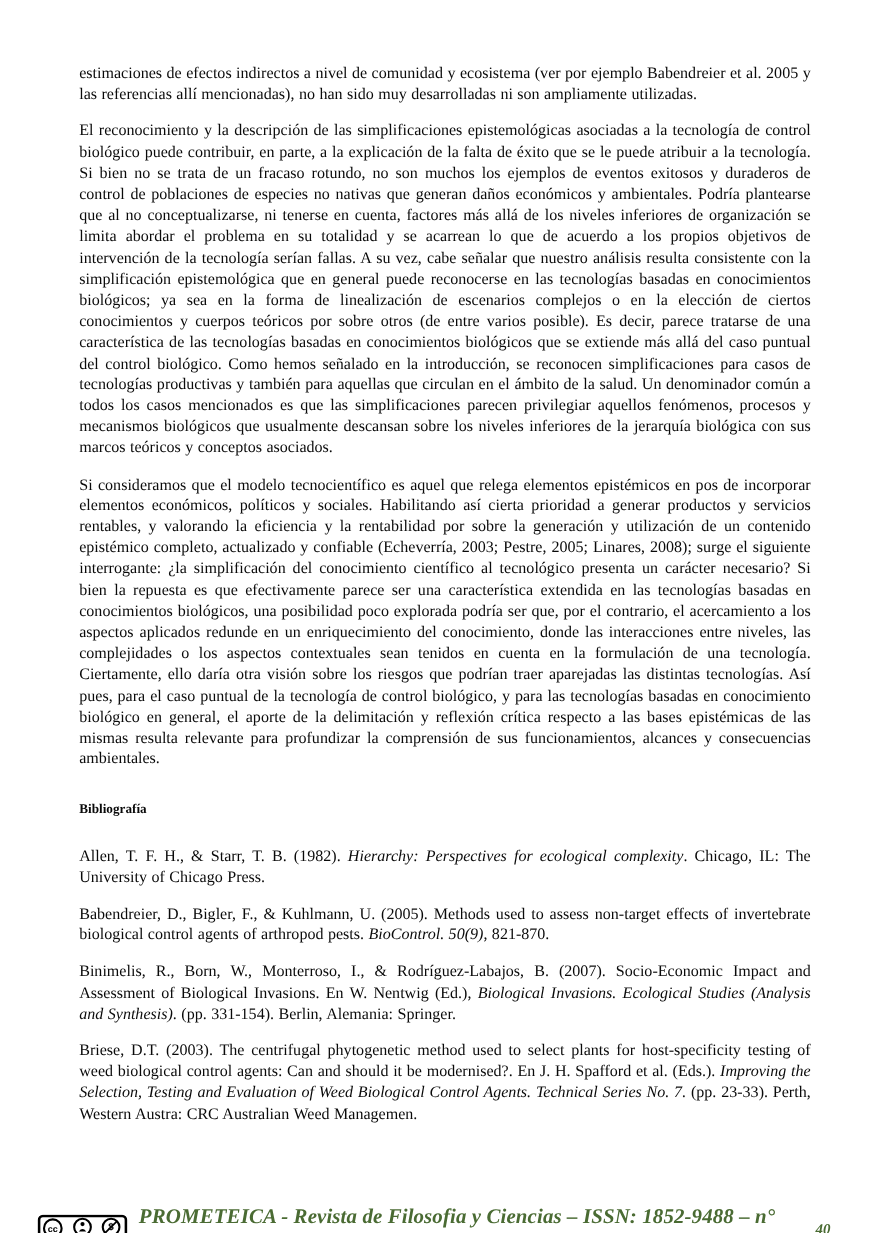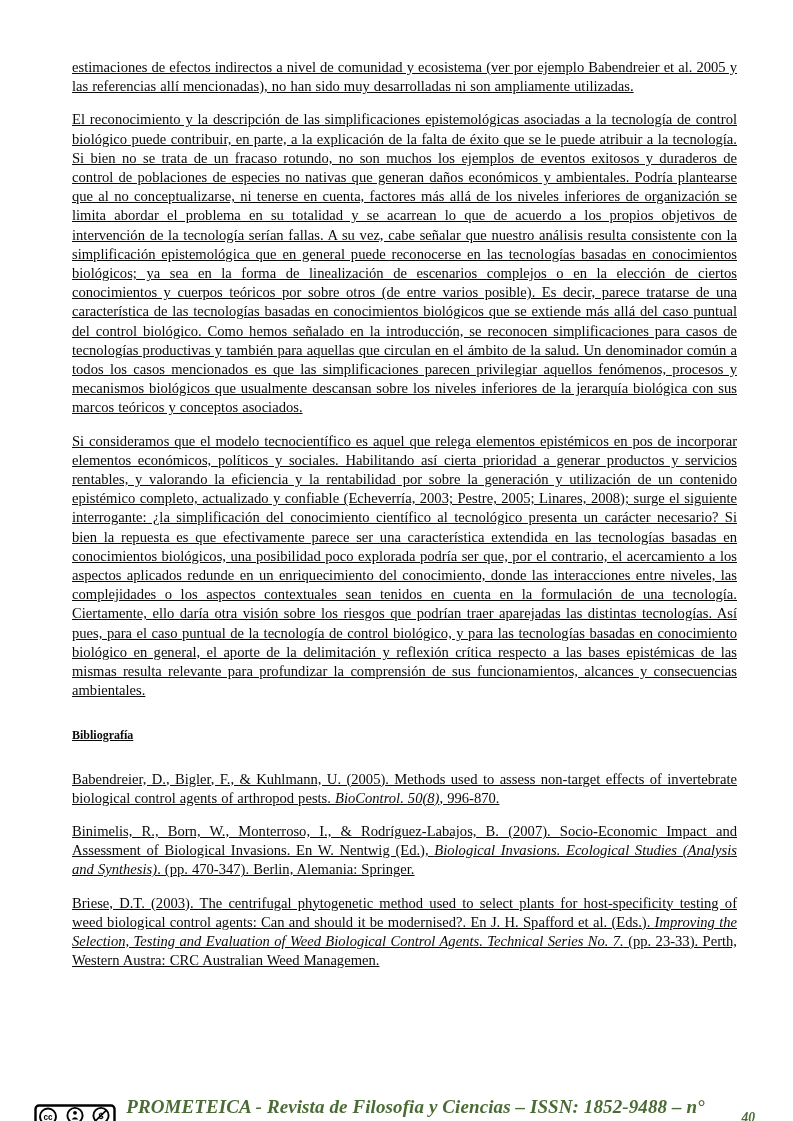--- a/index.html
+++ b/index.html
@@ -11,21 +11,20 @@
     background: #ffffff;
     font-family: "Liberation Serif", "DejaVu Serif", serif;
     color: #0a0a0a;
     overflow: hidden;
   }
   .content {
     position: absolute;
     left: 72px;
     right: 56px;
     top: 58px;
-    text-decoration: underline;
   }
   .body-par {
     font-size: 14.6px;
     line-height: 19.2px;
     text-align: justify;
     margin: 0 0 14px 0;
     word-spacing: 0.4px;
   }
   .bib-heading {
     font-size: 12px;
@@ -78,22 +77,23 @@
 
 <div class="page">
   <div class="content">
 
     <p class="body-par">estimaciones de efectos indirectos a nivel de comunidad y ecosistema (ver por ejemplo Babendreier et al. 2005 y las referencias allí mencionadas), no han sido muy desarrolladas ni son ampliamente utilizadas.</p>
     <p class="body-par">El reconocimiento y la descripción de las simplificaciones epistemológicas asociadas a la tecnología de control biológico puede contribuir, en parte, a la explicación de la falta de éxito que se le puede atribuir a la tecnología. Si bien no se trata de un fracaso rotundo, no son muchos los ejemplos de eventos exitosos y duraderos de control de poblaciones de especies no nativas que generan daños económicos y ambientales. Podría plantearse que al no conceptualizarse, ni tenerse en cuenta, factores más allá de los niveles inferiores de organización se limita abordar el problema en su totalidad y se acarrean lo que de acuerdo a los propios objetivos de intervención de la tecnología serían fallas. A su vez, cabe señalar que nuestro análisis resulta consistente con la simplificación epistemológica que en general puede reconocerse en las tecnologías basadas en conocimientos biológicos; ya sea en la forma de linealización de escenarios complejos o en la elección de ciertos conocimientos y cuerpos teóricos por sobre otros (de entre varios posible). Es decir, parece tratarse de una característica de las tecnologías basadas en conocimientos biológicos que se extiende más allá del caso puntual del control biológico. Como hemos señalado en la introducción, se reconocen simplificaciones para casos de tecnologías productivas y también para aquellas que circulan en el ámbito de la salud. Un denominador común a todos los casos mencionados es que las simplificaciones parecen privilegiar aquellos fenómenos, procesos y mecanismos biológicos que usualmente descansan sobre los niveles inferiores de la jerarquía biológica con sus marcos teóricos y conceptos asociados.</p>
     <p class="body-par">Si consideramos que el modelo tecnocientífico es aquel que relega elementos epistémicos en pos de incorporar elementos económicos, políticos y sociales. Habilitando así cierta prioridad a generar productos y servicios rentables, y valorando la eficiencia y la rentabilidad por sobre la generación y utilización de un contenido epistémico completo, actualizado y confiable (Echeverría, 2003; Pestre, 2005; Linares, 2008); surge el siguiente interrogante: ¿la simplificación del conocimiento científico al tecnológico presenta un carácter necesario? Si bien la repuesta es que efectivamente parece ser una característica extendida en las tecnologías basadas en conocimientos biológicos, una posibilidad poco explorada podría ser que, por el contrario, el acercamiento a los aspectos aplicados redunde en un enriquecimiento del conocimiento, donde las interacciones entre niveles, las complejidades o los aspectos contextuales sean tenidos en cuenta en la formulación de una tecnología. Ciertamente, ello daría otra visión sobre los riesgos que podrían traer aparejadas las distintas tecnologías. Así pues, para el caso puntual de la tecnología de control biológico, y para las tecnologías basadas en conocimiento biológico en general, el aporte de la delimitación y reflexión crítica respecto a las bases epistémicas de las mismas resulta relevante para profundizar la comprensión de sus funcionamientos, alcances y consecuencias ambientales.</p>
 
     <h2 class="bib-heading">Bibliografía</h2>
 
-    <p class="bib-entry"><span>Babendreier, D., Bigler, F., &amp; Kuhlmann, U. (2005). Methods used to assess non-target effects of invertebrate biological control agents of arthropod pests. </span><em>BioControl. 50(8)</em><span>, 996-870.</span></p>
-    <p class="bib-entry"><span>Binimelis, R., Born, W., Monterroso, I., &amp; Rodríguez-Labajos, B. (2007). Socio-Economic Impact and Assessment of Biological Invasions. En W. Nentwig (Ed.), </span><em>Biological Invasions. Ecological Studies (Analysis and Synthesis)</em><span>. (pp. 470-347). Berlin, Alemania: Springer.</span></p>
+    <p class="bib-entry"><span>Allen, T. F. H., &amp; Starr, T. B. (1982). </span><em>Hierarchy: Perspectives for ecological complexity</em><span>. Chicago, IL: The University of Chicago Press.</span></p>
+    <p class="bib-entry"><span>Babendreier, D., Bigler, F., &amp; Kuhlmann, U. (2005). Methods used to assess non-target effects of invertebrate biological control agents of arthropod pests. </span><em>BioControl. 50(9)</em><span>, 821-870.</span></p>
+    <p class="bib-entry"><span>Binimelis, R., Born, W., Monterroso, I., &amp; Rodríguez-Labajos, B. (2007). Socio-Economic Impact and Assessment of Biological Invasions. En W. Nentwig (Ed.), </span><em>Biological Invasions. Ecological Studies (Analysis and Synthesis)</em><span>. (pp. 331-154). Berlin, Alemania: Springer.</span></p>
     <p class="bib-entry"><span>Briese, D.T. (2003). The centrifugal phytogenetic method used to select plants for host-specificity testing of weed biological control agents: Can and should it be modernised?. En J. H. Spafford et al. (Eds.). </span><em>Improving the Selection, Testing and Evaluation of Weed Biological Control Agents. Technical Series No. 7.</em><span> (pp.  23-33). Perth, Western Austra: CRC Australian Weed Managemen.</span></p>
 
   </div>
 
   <div class="footer">
     <svg class="cc-badge" viewBox="0 0 82 29" xmlns="http://www.w3.org/2000/svg" role="img">
       <rect x="1.5" y="1.5" width="79" height="26" rx="3.5" fill="#ffffff" stroke="#000000" stroke-width="2.4"></rect>
 
       <circle cx="14" cy="12.5" r="8" fill="none" stroke="#000000" stroke-width="1.9"></circle>
       <text x="14" y="15.6" font-size="8.2" font-weight="bold" text-anchor="middle" font-family="Liberation Sans, sans-serif" fill="#000000">cc</text>

